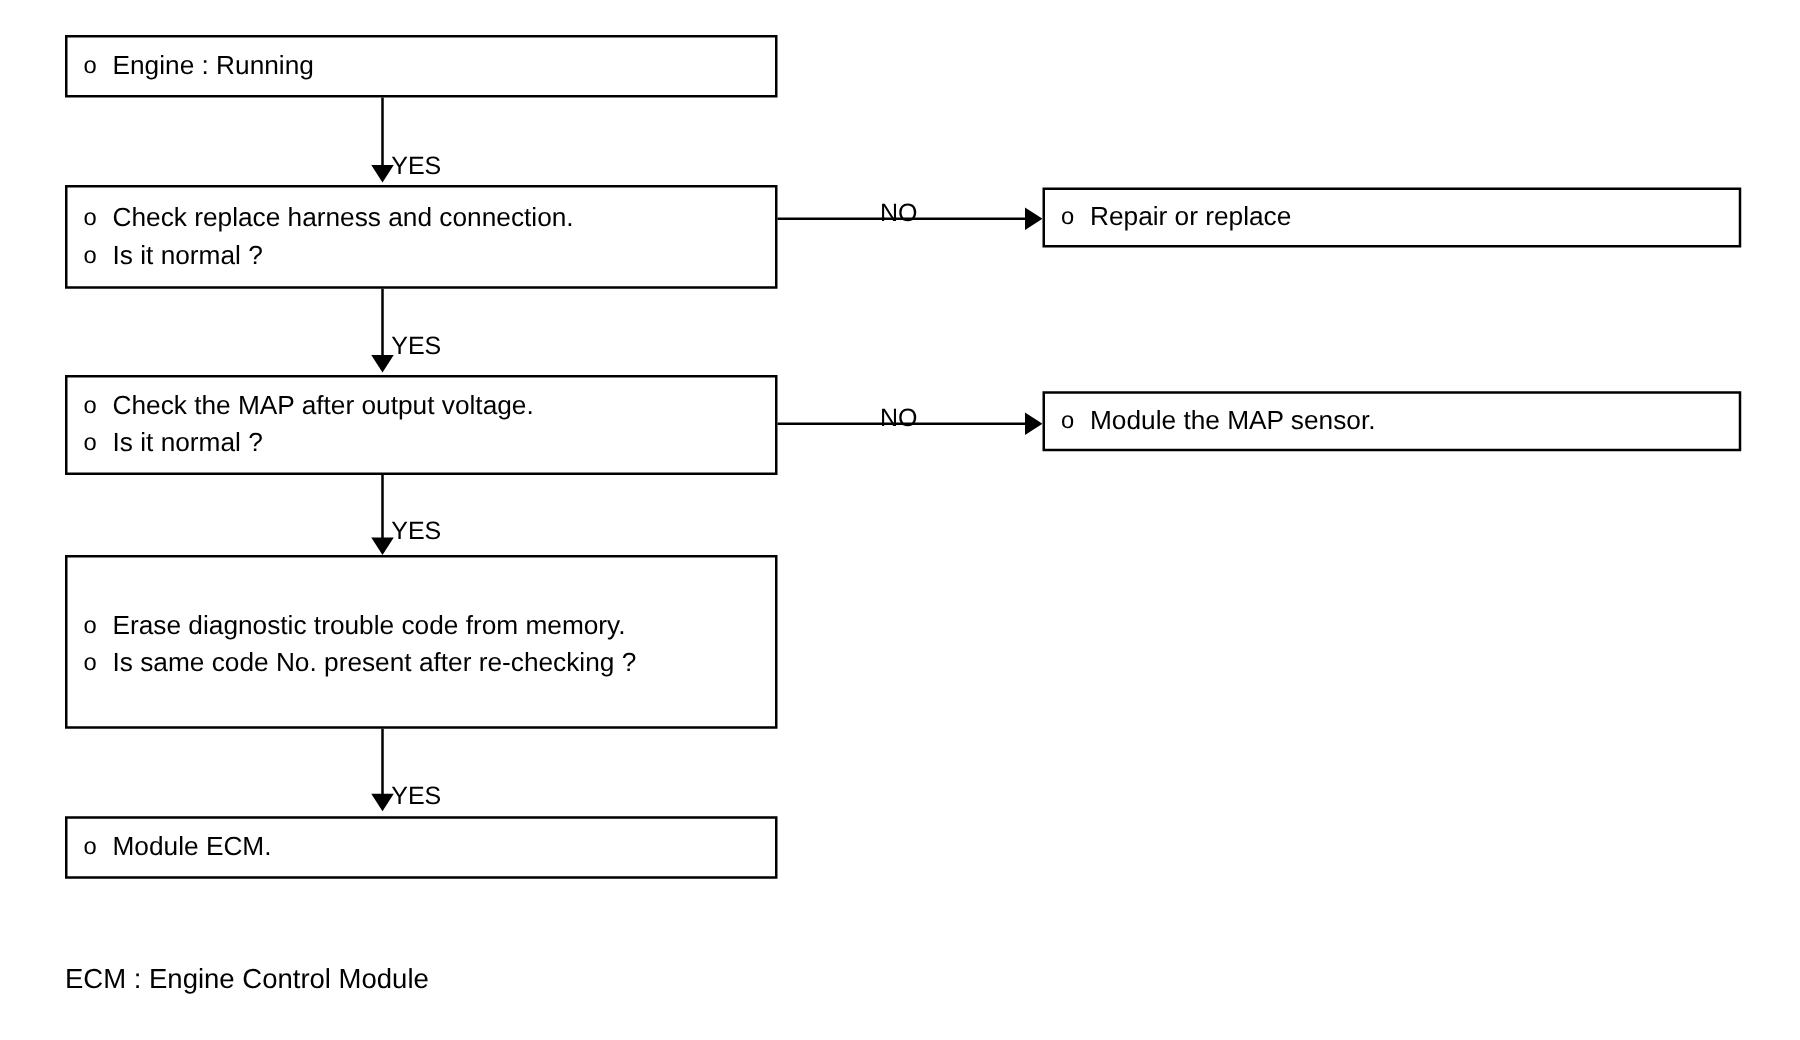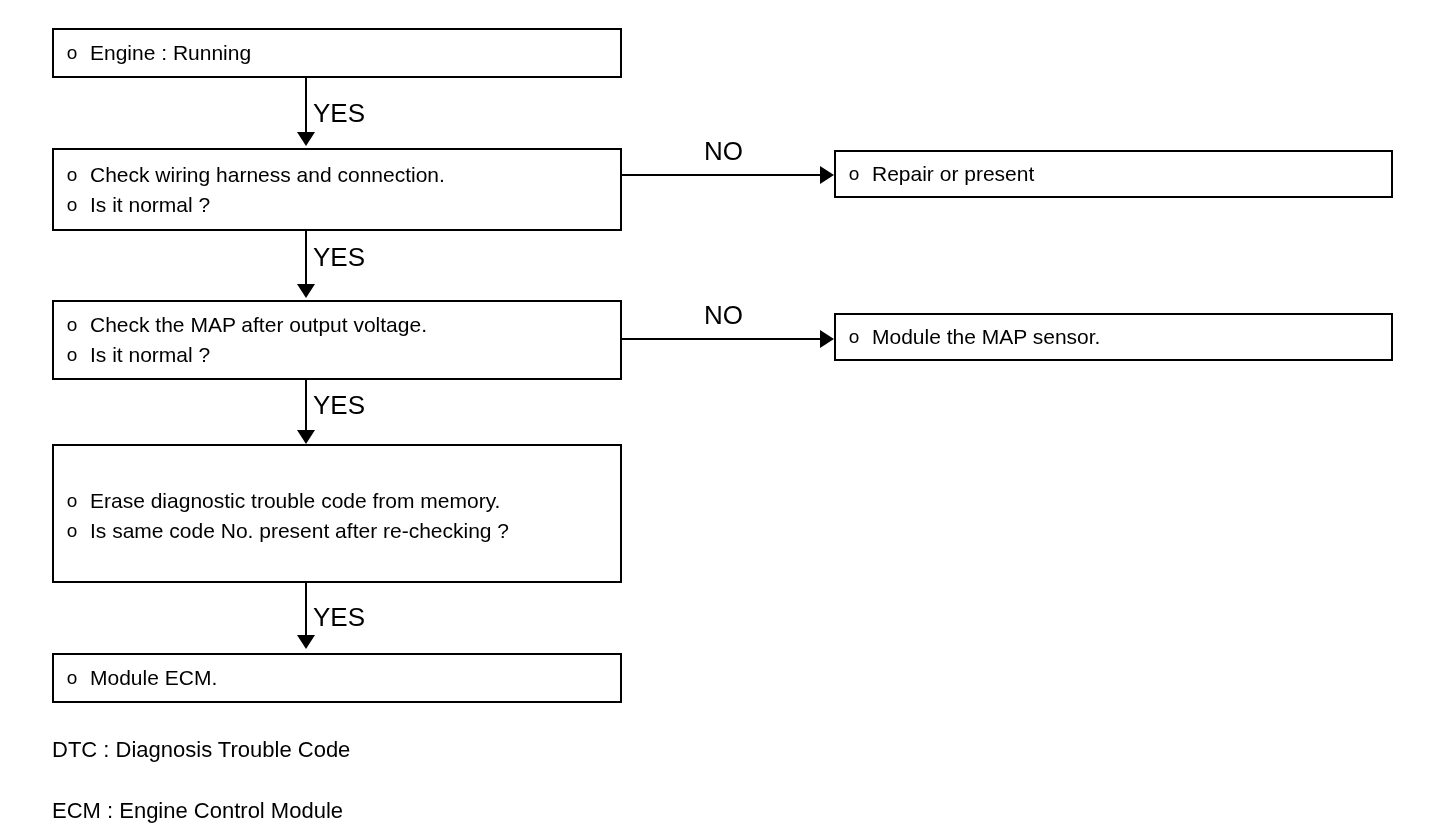--- a/index.html
+++ b/index.html
@@ -79,23 +79,24 @@
   .arrow-right {
     position: absolute;
     width: 0;
     height: 0;
     border-top: 9px solid transparent;
     border-bottom: 9px solid transparent;
     border-left: 14px solid #000000;
   }
   .edge-label {
     position: absolute;
-    font-size: 26px;
+    font-size: 20px;
     line-height: 24px;
     white-space: nowrap;
+    margin-top: 20px;
   }
 
   
   .legend {
     position: absolute;
     font-size: 22px;
     line-height: 33px;
     white-space: nowrap;
   }
 </style>
@@ -111,36 +112,36 @@
     </div>
   </div>
 
   <div class="vline" style="left:305px; top:78px; height:56px;"></div>
   <div class="arrow-down" style="left:297px; top:132px;"></div>
   <div class="edge-label" style="left:313px; top:101px;">YES</div>
 
   <div class="node" style="left:52px; top:148px; width:570px; height:83px;">
     <div class="line">
       <span class="bullet">o</span>
-      <span class="ltext">Check wiring harness and connection.</span>
+      <span class="ltext">Check replace harness and connection.</span>
     </div>
     <div class="line">
       <span class="bullet">o</span>
       <span class="ltext">Is it normal ?</span>
     </div>
   </div>
 
   <div class="hline" style="left:622px; top:174px; width:199px;"></div>
   <div class="arrow-right" style="left:820px; top:166px;"></div>
   <div class="edge-label" style="left:704px; top:139px;">NO</div>
 
   <div class="node" style="left:834px; top:150px; width:559px; height:48px;">
     <div class="line">
       <span class="bullet">o</span>
-      <span class="ltext">Repair or present</span>
+      <span class="ltext">Repair or replace</span>
     </div>
   </div>
 
   <div class="vline" style="left:305px; top:231px; width:2px; height:55px;"></div>
   <div class="arrow-down" style="left:297px; top:284px;"></div>
   <div class="edge-label" style="left:313px; top:245px;">YES</div>
 
   <div class="node" style="left:52px; top:300px; width:570px; height:80px;">
     <div class="line">
       <span class="bullet">o</span>
@@ -182,16 +183,15 @@
   <div class="arrow-down" style="left:297px; top:635px;"></div>
   <div class="edge-label" style="left:313px; top:605px;">YES</div>
 
   <div class="node" style="left:52px; top:653px; width:570px; height:50px;">
     <div class="line">
       <span class="bullet">o</span>
       <span class="ltext">Module ECM.</span>
     </div>
   </div>
 
-  <div class="legend" style="left:52px; top:733px;">DTC : Diagnosis Trouble Code</div>
-  <div class="legend" style="left:52px; top:794px;">ECM : Engine Control Module</div>
+  <div class="legend" style="left:52px; top:766px;">ECM : Engine Control Module</div>
 
 </div>
 
 </body></html>

